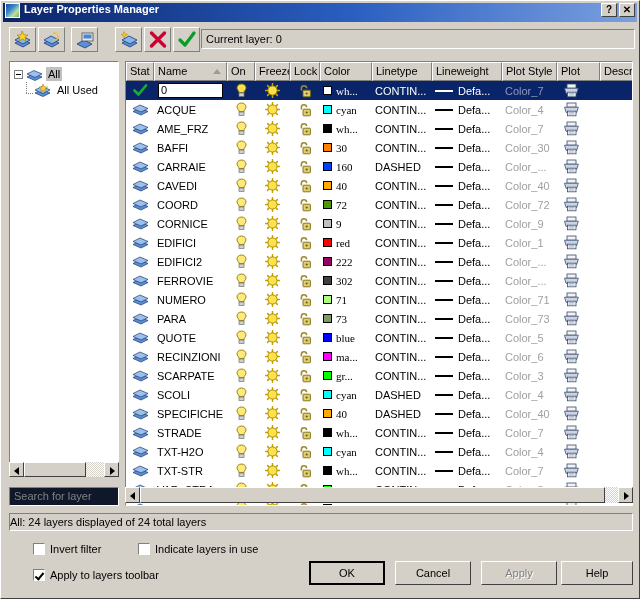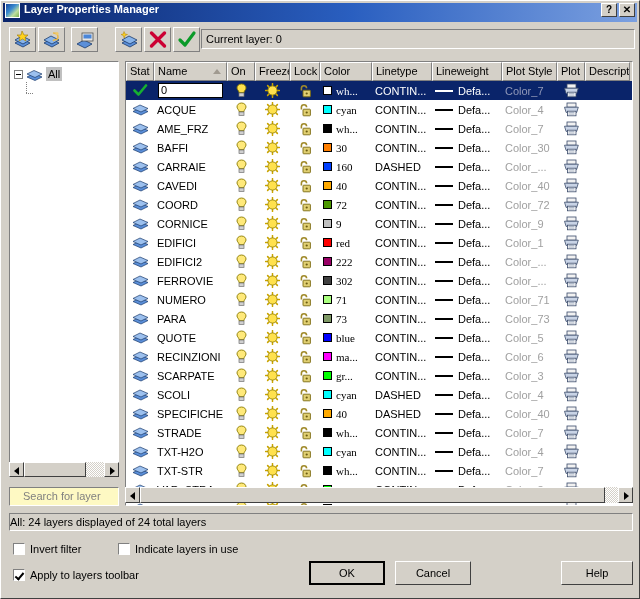--- a/index.html
+++ b/index.html
@@ -83,24 +83,24 @@
   }
   .dotline2{
     position:absolute;left:16px;top:31px;width:8px;height:1px;
     background:repeating-linear-gradient(to right,#808080 0 1px,transparent 1px 2px);
   }
   .tree-label{font-size:11px;padding:0 2px;line-height:14px;}
   .tree-label.sel{background:#c0c0c0;}
   
   .searchbox{
     position:absolute;left:8px;top:486px;width:110px;height:19px;
-    background:#fef9c3;
+    background:#0f172a;
     border-top:1px solid #808080;border-left:1px solid #808080;
     border-right:1px solid #fff;border-bottom:1px solid #fff;
-    box-sizing:border-box;font-size:11px;line-height:17px;padding-left:13px;
+    box-sizing:border-box;font-size:11px;line-height:17px;padding-left:4px;
     color:#808080;overflow:hidden;white-space:nowrap;
   }
   
   .tree-hsb{
     position:absolute;left:8px;top:461px;width:110px;height:15px;
     background:#d4d0c8;box-sizing:border-box;
   }
   .sb-arrow{
     position:absolute;top:0;width:15px;height:15px;background:#d4d0c8;
     border-top:1px solid #fff;border-left:1px solid #fff;
@@ -179,21 +179,21 @@
   
   .statusbar{
     position:absolute;left:8px;top:512px;width:624px;height:18px;
     background:#d4d0c8;
     border-top:1px solid #808080;border-left:1px solid #808080;
     border-right:1px solid #fff;border-bottom:1px solid #fff;
     box-sizing:border-box;font-size:11px;line-height:16px;
     white-space:nowrap;overflow:hidden;
   }
   
-  .chkrow{position:absolute;display:flex;align-items:center;font-size:11px;}
+  .chkrow{position:absolute;display:flex;align-items:center;font-size:11px;margin-left:20px;}
   .chk{
     width:12px;height:12px;background:#fff;
     border-top:1px solid #808080;border-left:1px solid #808080;
     border-right:1px solid #fff;border-bottom:1px solid #fff;
     box-sizing:border-box;margin-right:5px;position:relative;flex:none;
   }
   .chk.on:after{
     content:"";position:absolute;left:3px;top:1px;width:3px;height:7px;
     border:solid #000;border-width:0 2px 2px 0;transform:rotate(40deg);
   }
@@ -269,20 +269,28 @@
     <div class="dotline"></div>
     <div class="dotline2"></div>
     <div class="tree-row r1">
       <div class="expander"></div>
       <svg width="17" height="13" viewBox="0 0 17 13" style="flex:none;margin-right:3px">
         <polygon points="1,9 8,5.5 16,9 9,12.5" fill="#5b8fd9" stroke="#1a3a6a" stroke-width="0.7"></polygon>
         <polygon points="1,6 8,2.5 16,6 9,9.5" fill="#9cc0ee" stroke="#1a3a6a" stroke-width="0.7"></polygon>
       </svg>
       <span class="tree-label sel">All</span>
     </div>
+    <div class="tree-row r2">
+      <svg width="18" height="13" viewBox="0 0 18 13" style="flex:none;margin-right:3px">
+        <polygon points="1,9 8,5.5 16,9 9,12.5" fill="#5b8fd9" stroke="#1a3a6a" stroke-width="0.7"></polygon>
+        <polygon points="1,6 8,2.5 16,6 9,9.5" fill="#9cc0ee" stroke="#1a3a6a" stroke-width="0.7"></polygon>
+        <path d="M9 0 L10.6 3 L13.6 3 L11 5 L12 8 L9.2 6.2 L6.4 8 L7.4 5 L5 3 L8 3 Z" fill="#ffd21e" stroke="#a07a00" stroke-width="0.5"></path>
+      </svg>
+      <span class="tree-label">All Used</span>
+    </div>
   </div>
 
   <div class="tree-hsb">
     <div class="sb-arrow left" style="left:0">
         <i></i>
       </div>
     <div class="sb-track"></div>
     <div class="sb-thumb" style="left:15px;width:62px"></div>
     <div class="sb-arrow right" style="right:0">
         <i></i>
@@ -295,21 +303,21 @@
     <div class="hdr">
       <div style="width:28px">Stat</div>
       <div style="width:73px"><span>Name</span><span class="sortarrow"></span></div>
       <div style="width:28px">On</div>
       <div style="width:35px">Freeze</div>
       <div style="width:30px">Lock</div>
       <div style="width:52px">Color</div>
       <div style="width:60px">Linetype</div>
       <div style="width:70px">Lineweight</div>
       <div style="width:55px">Plot Style</div>
-      <div style="width:28px">Plot</div>
+      <div style="width:43px">Plot</div>
       <div style="width:45px">Descripti</div>
     </div>
     <div class="rows" id="rows">
         <div class="row sel">
           <div class="cell c-stat">
             <svg width="15" height="13" viewBox="0 0 15 13">
               <path d="M1.5 6.5 L5.5 10.5 L13 1.5" stroke="#16b030" stroke-width="2.6" fill="none" stroke-linecap="round" stroke-linejoin="round"></path>
             </svg>
           </div>
           <div class="cell c-name">
@@ -1456,15 +1464,16 @@
     <span class="chk"></span>
     <span>Indicate layers in use</span>
   </div>
   <div class="chkrow" style="left:12px;top:568px">
     <span class="chk on"></span>
     <span>Apply to layers toolbar</span>
   </div>
 
   <div class="btn default" style="left:308px;top:560px;width:76px">OK</div>
   <div class="btn" style="left:394px;top:560px;width:76px">Cancel</div>
+  <div class="btn disabled" style="left:480px;top:560px;width:76px">Apply</div>
   <div class="btn" style="left:560px;top:560px;width:72px">Help</div>
 
 </div>
 
 </body></html>

